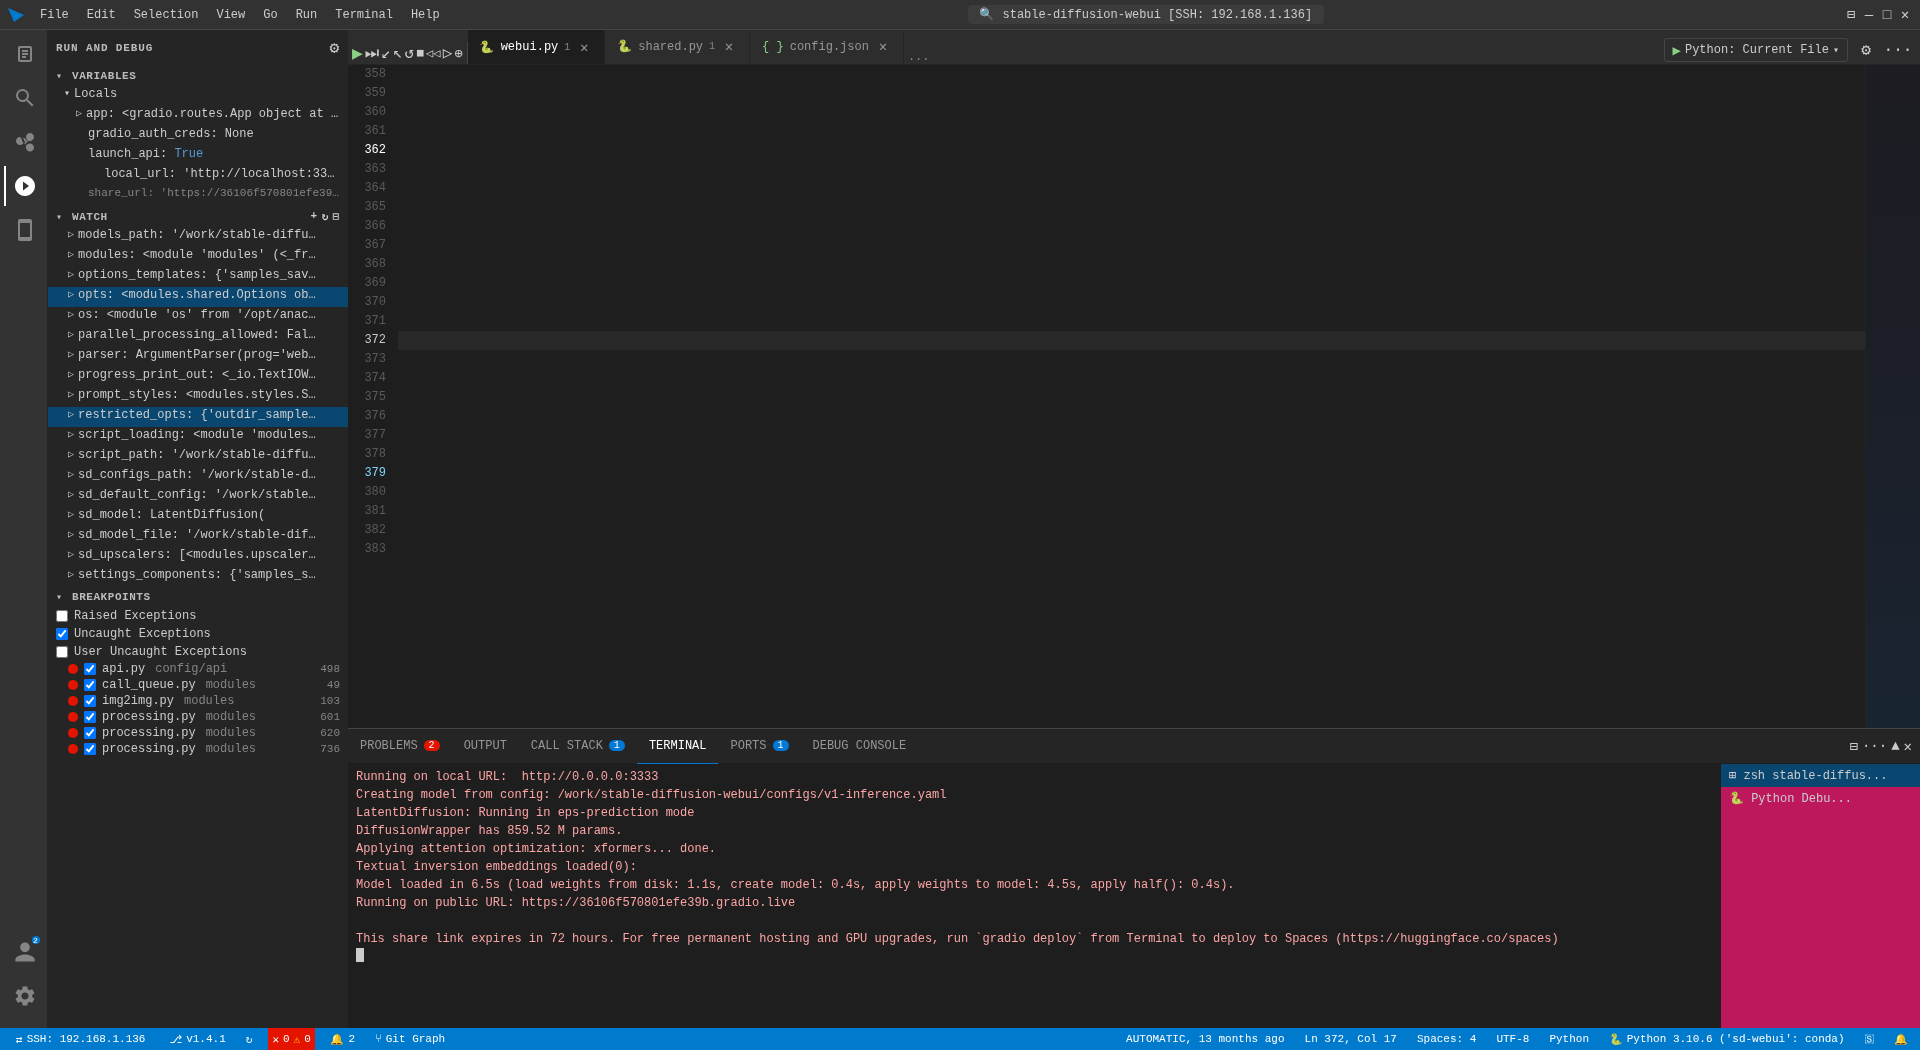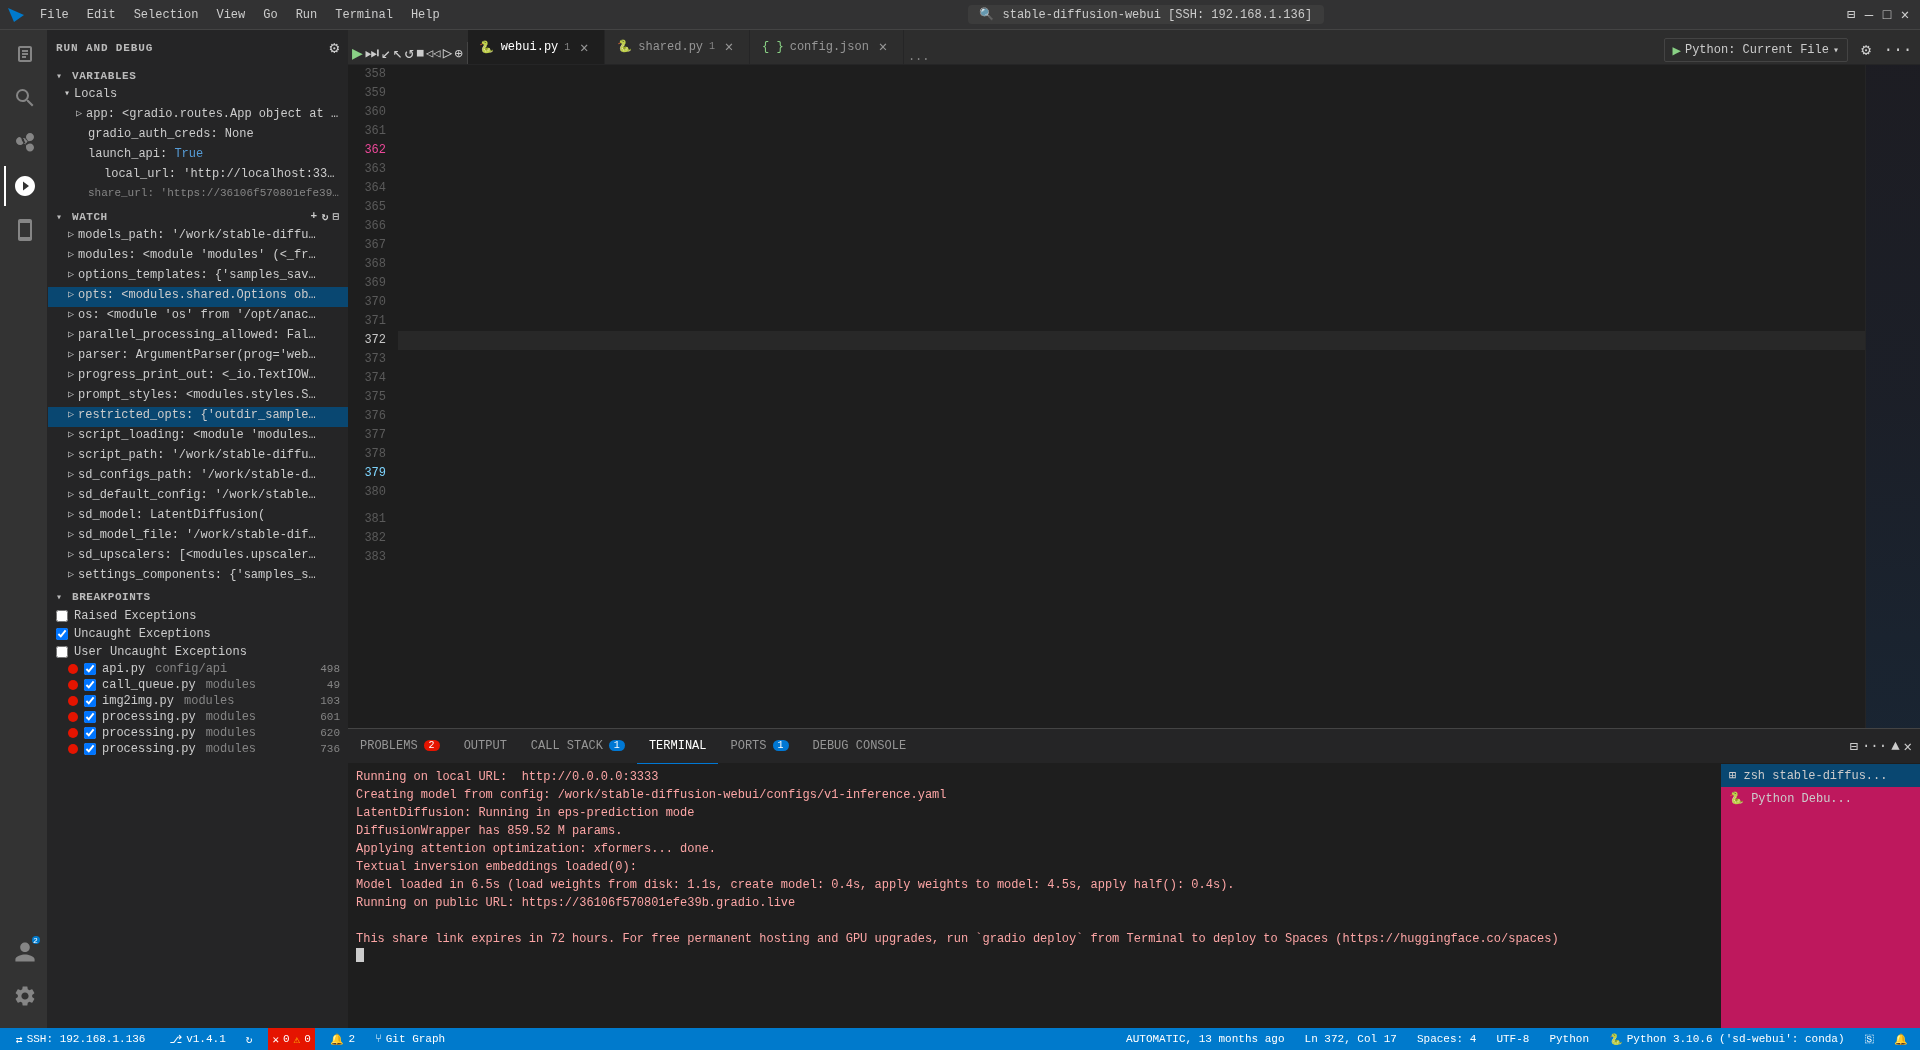--- a/index.html
+++ b/index.html
@@ -749,40 +749,40 @@
     </div>
 
     <div style="flex:1;display:flex;flex-direction:column;overflow:hidden;">
 
       <div class="code-editor">
         <div class="line-numbers" id="line-numbers-container">
         <div class="line-number" style="color: rgb(90, 90, 90);">358</div>
             <div class="line-number" style="color: rgb(90, 90, 90);">359</div>
             <div class="line-number" style="color: rgb(90, 90, 90);">360</div>
             <div class="line-number" style="color: rgb(90, 90, 90);">361</div>
-            <div class="line-number" style="color: #ec4899;">362</div>
+            <div class="line-number" style="color: #ffffff;">362</div>
             <div class="line-number" style="color: rgb(90, 90, 90);">363</div>
             <div class="line-number" style="color: rgb(90, 90, 90);">364</div>
             <div class="line-number" style="color: rgb(90, 90, 90);">365</div>
             <div class="line-number" style="color: rgb(90, 90, 90);">366</div>
             <div class="line-number" style="color: rgb(90, 90, 90);">367</div>
             <div class="line-number" style="color: rgb(90, 90, 90);">368</div>
             <div class="line-number" style="color: rgb(90, 90, 90);">369</div>
             <div class="line-number" style="color: rgb(90, 90, 90);">370</div>
             <div class="line-number" style="color: rgb(90, 90, 90);">371</div>
             <div class="line-number" style="color: rgb(198, 198, 198);">372</div>
             <div class="line-number" style="color: rgb(90, 90, 90);">373</div>
             <div class="line-number" style="color: rgb(90, 90, 90);">374</div>
             <div class="line-number" style="color: rgb(90, 90, 90);">375</div>
             <div class="line-number" style="color: rgb(90, 90, 90);">376</div>
             <div class="line-number" style="color: rgb(90, 90, 90);">377</div>
             <div class="line-number" style="color: rgb(90, 90, 90);">378</div>
             <div class="line-number" style="color: #7dd3fc;">379</div>
             <div class="line-number" style="color: rgb(90, 90, 90);">380</div>
-            <div class="line-number" style="color: rgb(90, 90, 90); margin-top: 8px;">381</div>
+            <div class="line-number" style="color: rgb(90, 90, 90);">381</div>
             <div class="line-number" style="color: rgb(90, 90, 90);">382</div>
             <div class="line-number" style="color: rgb(90, 90, 90);">383</div>
           </div>
         <div class="code-content" id="code-content-container">
         <div class="code-line">&nbsp;</div>
             <div class="code-line">&nbsp;</div>
             <div class="code-line">&nbsp;</div>
             <div class="code-line">&nbsp;</div>
             <div class="code-line">&nbsp;</div>
             <div class="code-line">&nbsp;</div>

